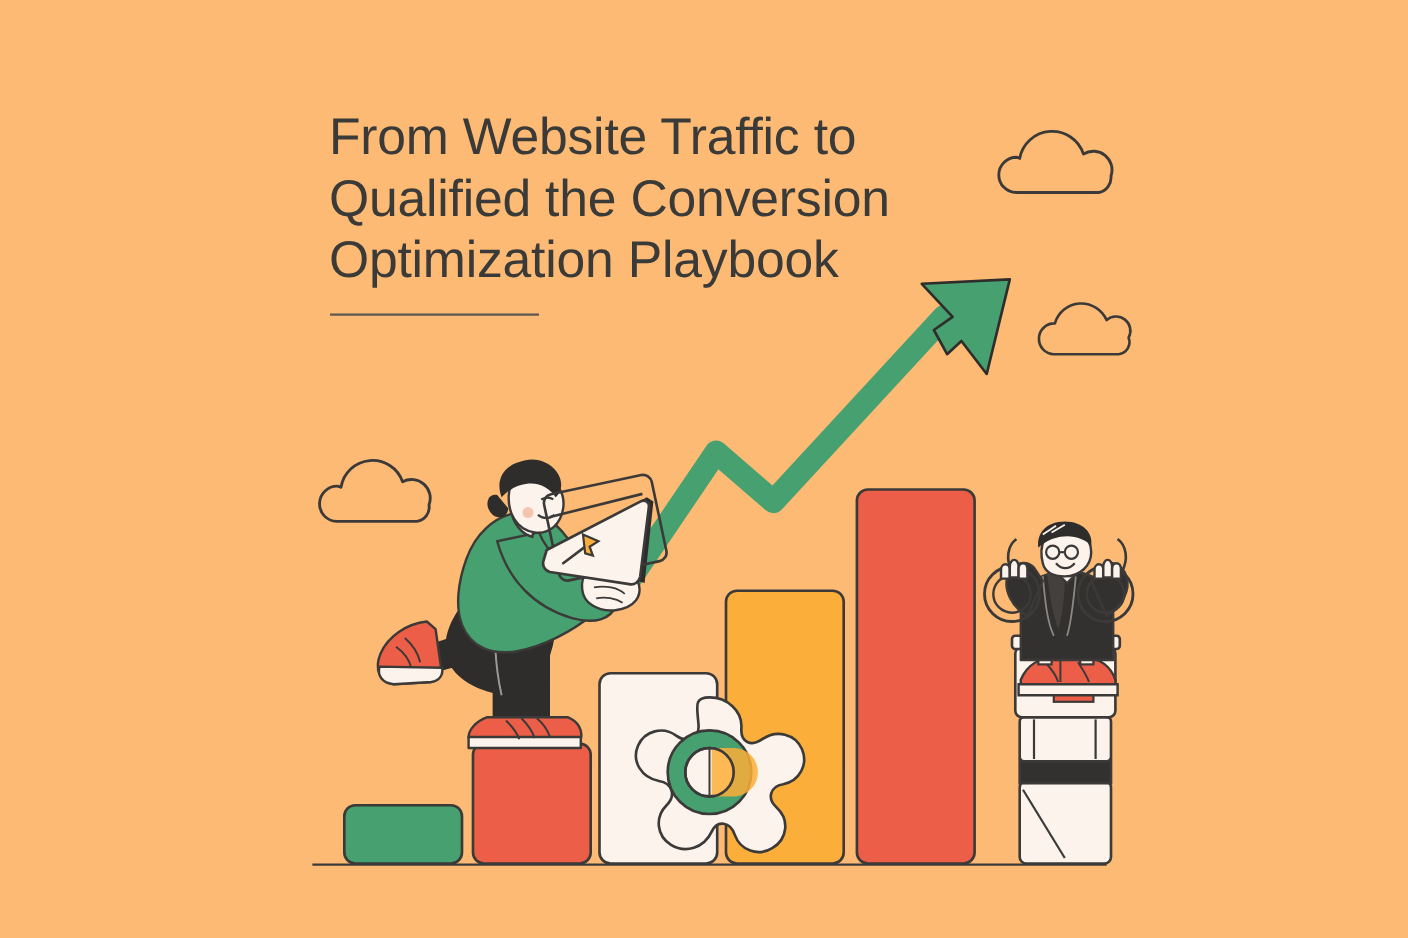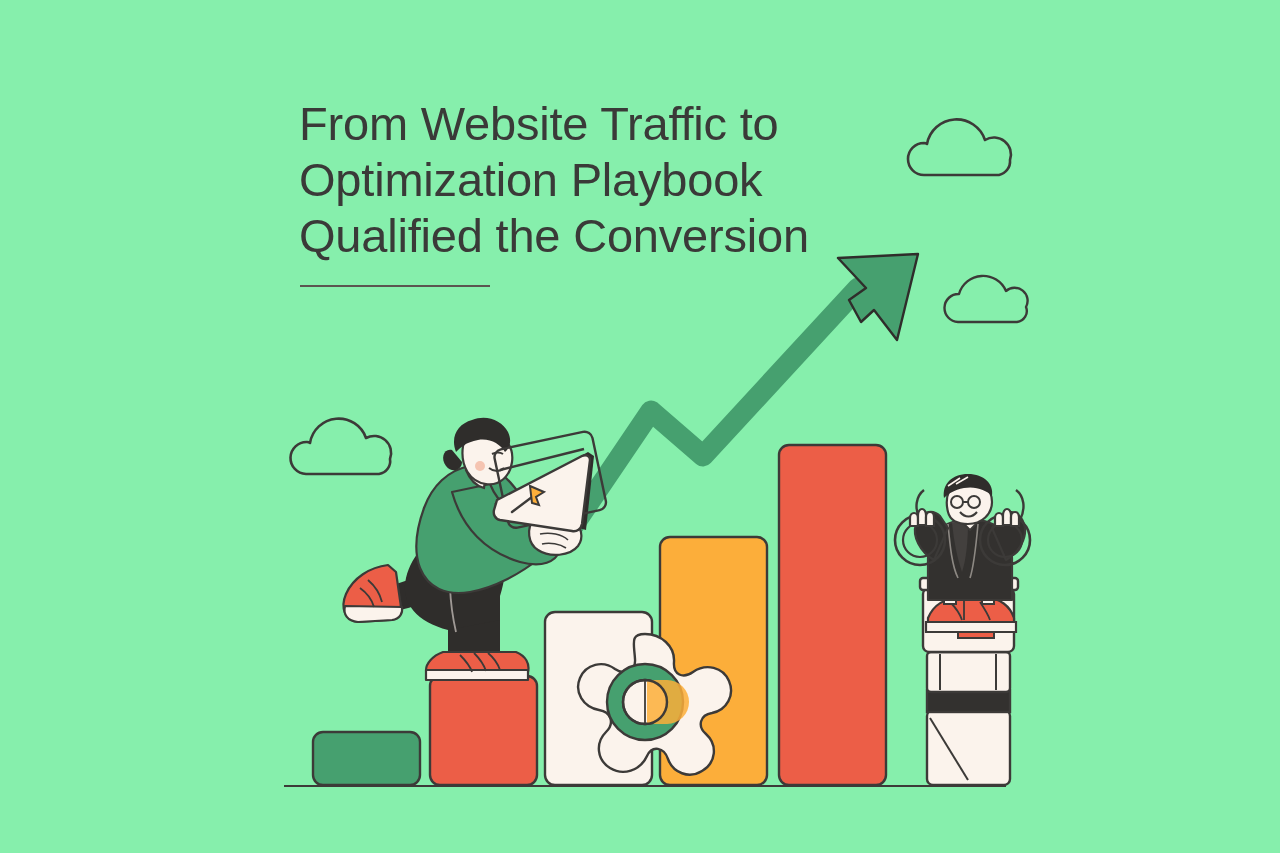--- a/index.html
+++ b/index.html
@@ -9,21 +9,21 @@
     padding: 0;
     background: #fdf0e7;
   }
   body {
     font-family: "Liberation Sans", "DejaVu Sans", sans-serif;
   }
   #stage {
     position: relative;
     width: 1280px;
     height: 853px;
-    background: #86efac;
+    background: #fdba74;
     overflow: hidden;
   }
   #headline {
     position: absolute;
     left: 299px;
     top: 96px;
     width: 640px;
   }
   #headline .line {
     font-size: 47px;
@@ -47,22 +47,22 @@
     top: 0;
   }
 </style>
 </head>
 <body>
 
 <div id="stage">
 
   <div id="headline">
     <div class="line">From Website Traffic to</div>
+    <div class="line">Qualified the Conversion</div>
     <div class="line">Optimization Playbook</div>
-    <div class="line">Qualified the Conversion</div>
   </div>
 
   <div id="rule"></div>
 
   <svg id="art" width="1280" height="853" viewBox="0 0 1280 853">
 
     <g fill="none" stroke="#3c3a38" stroke-width="2.6" stroke-linejoin="round">
       <path d="M924 175
                a16 16 0 0 1 0 -32
                a6 6 0 0 1 3 1

